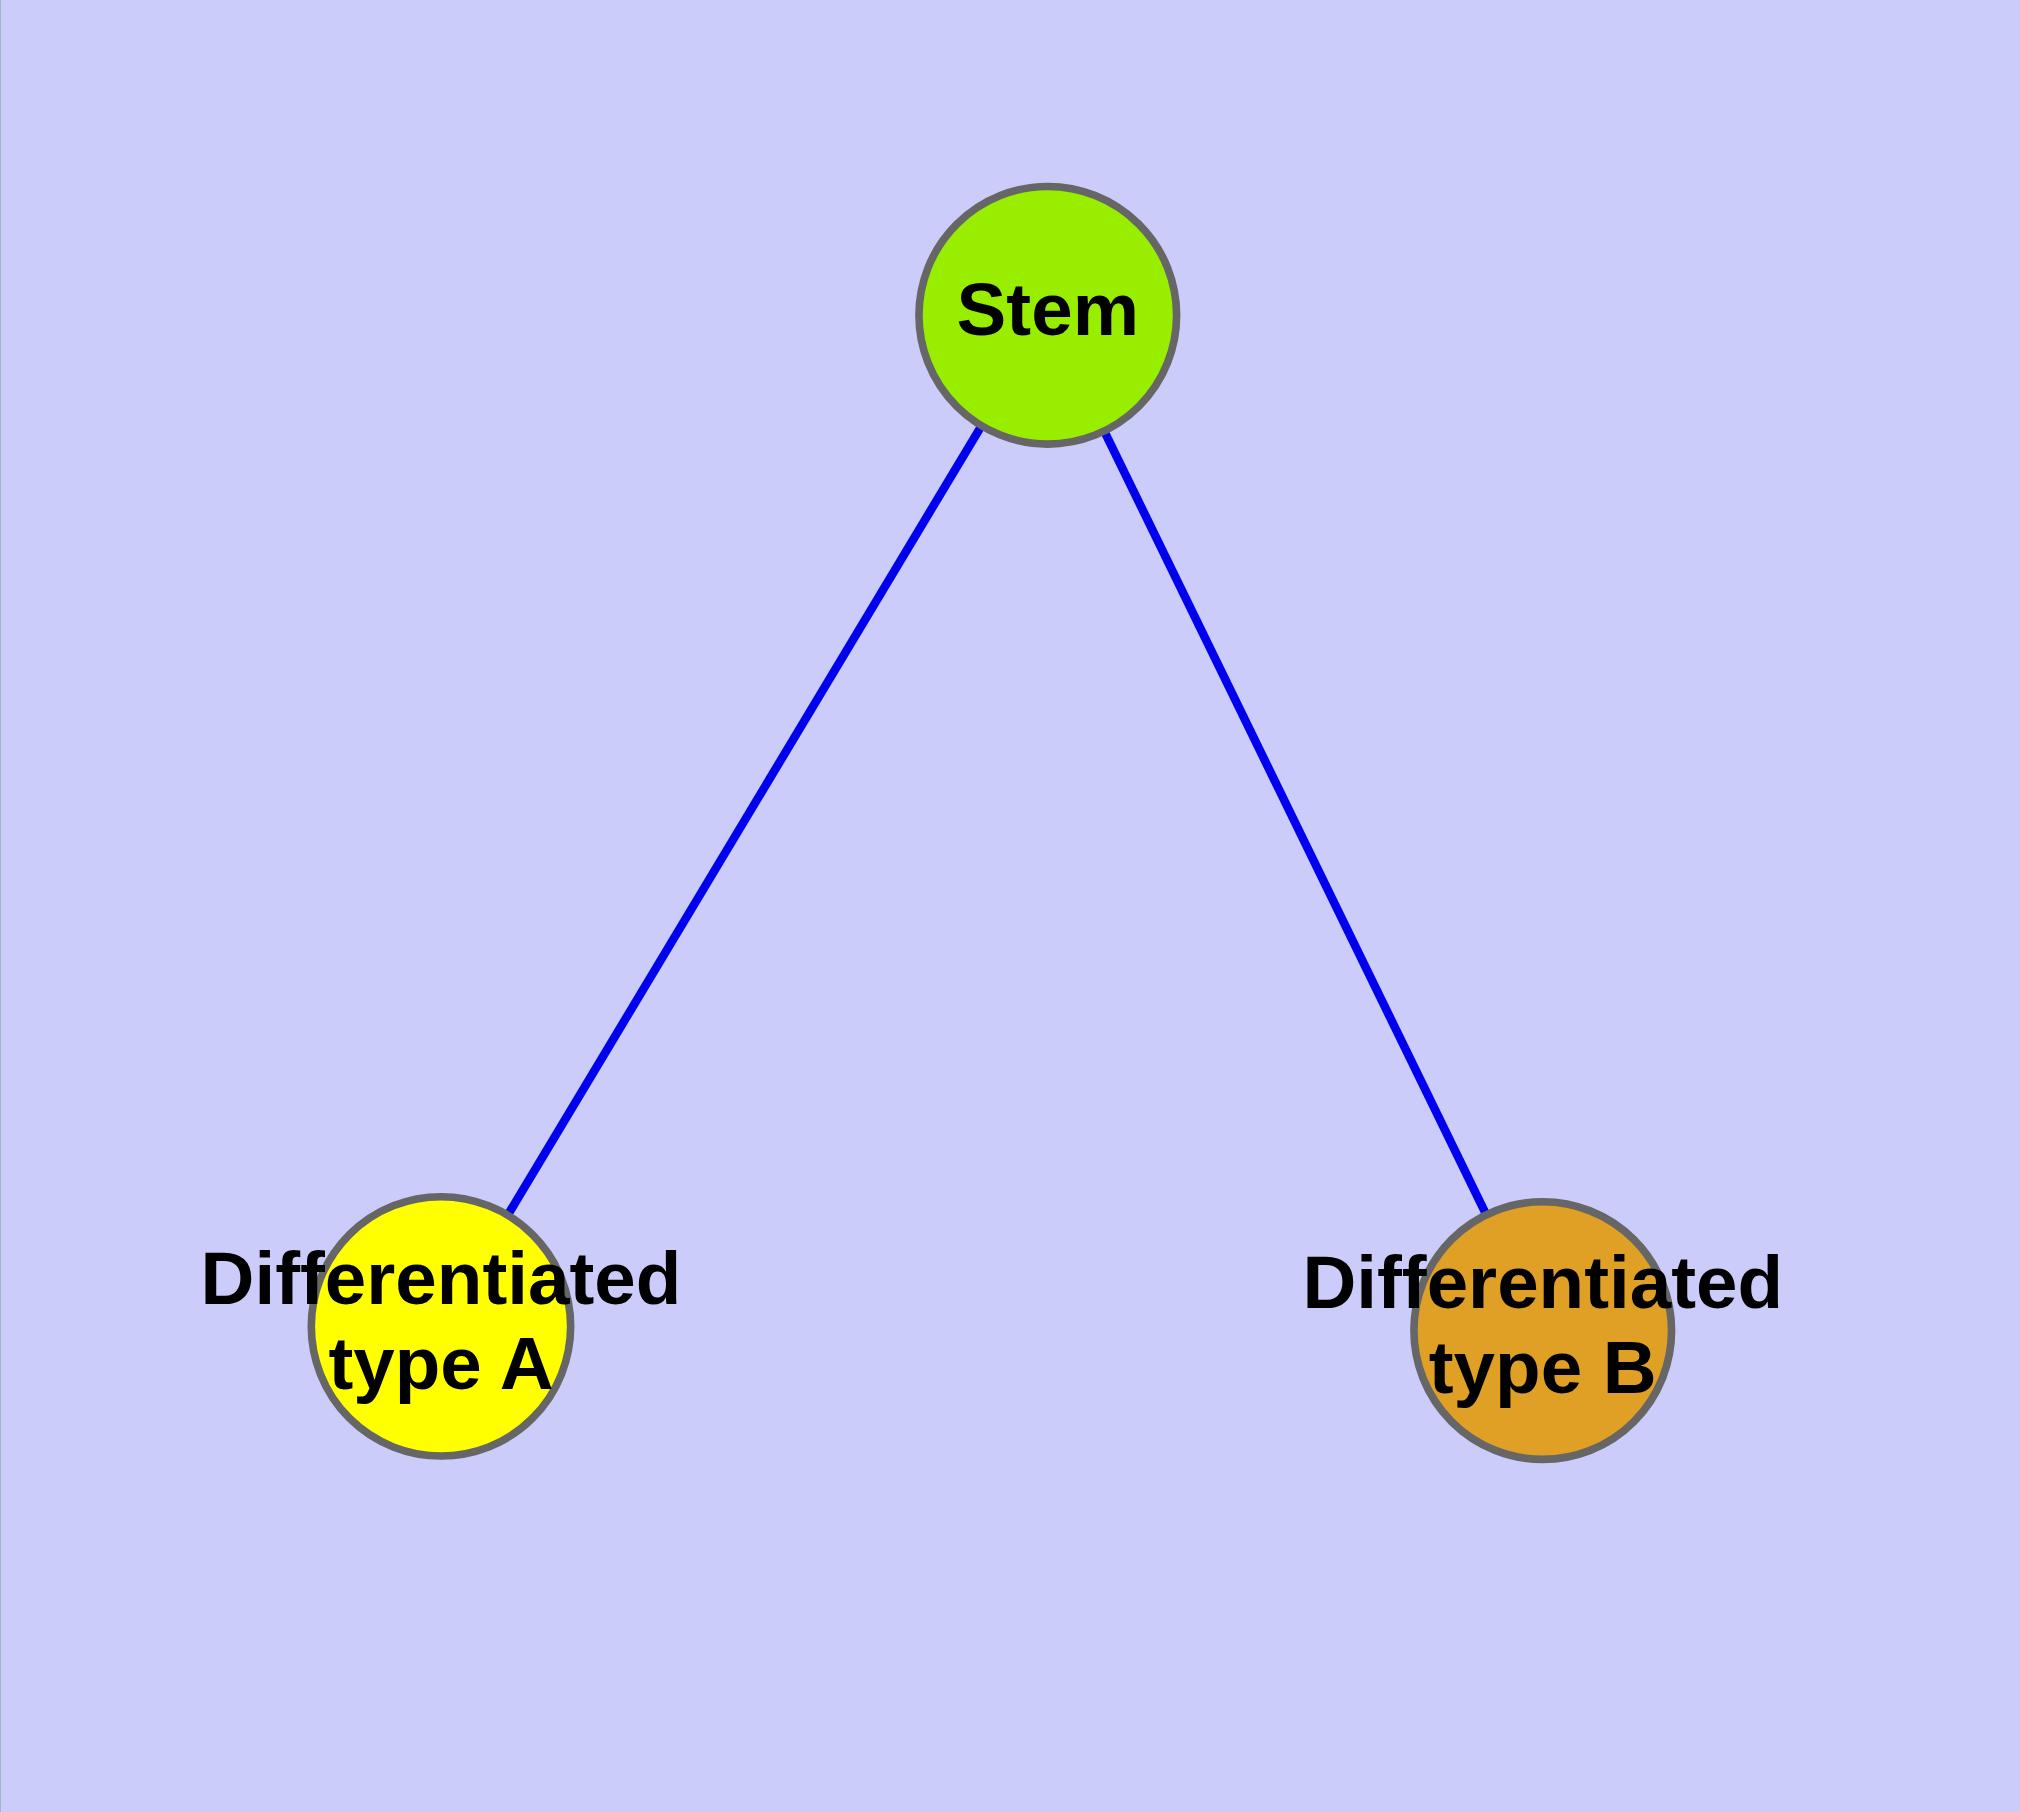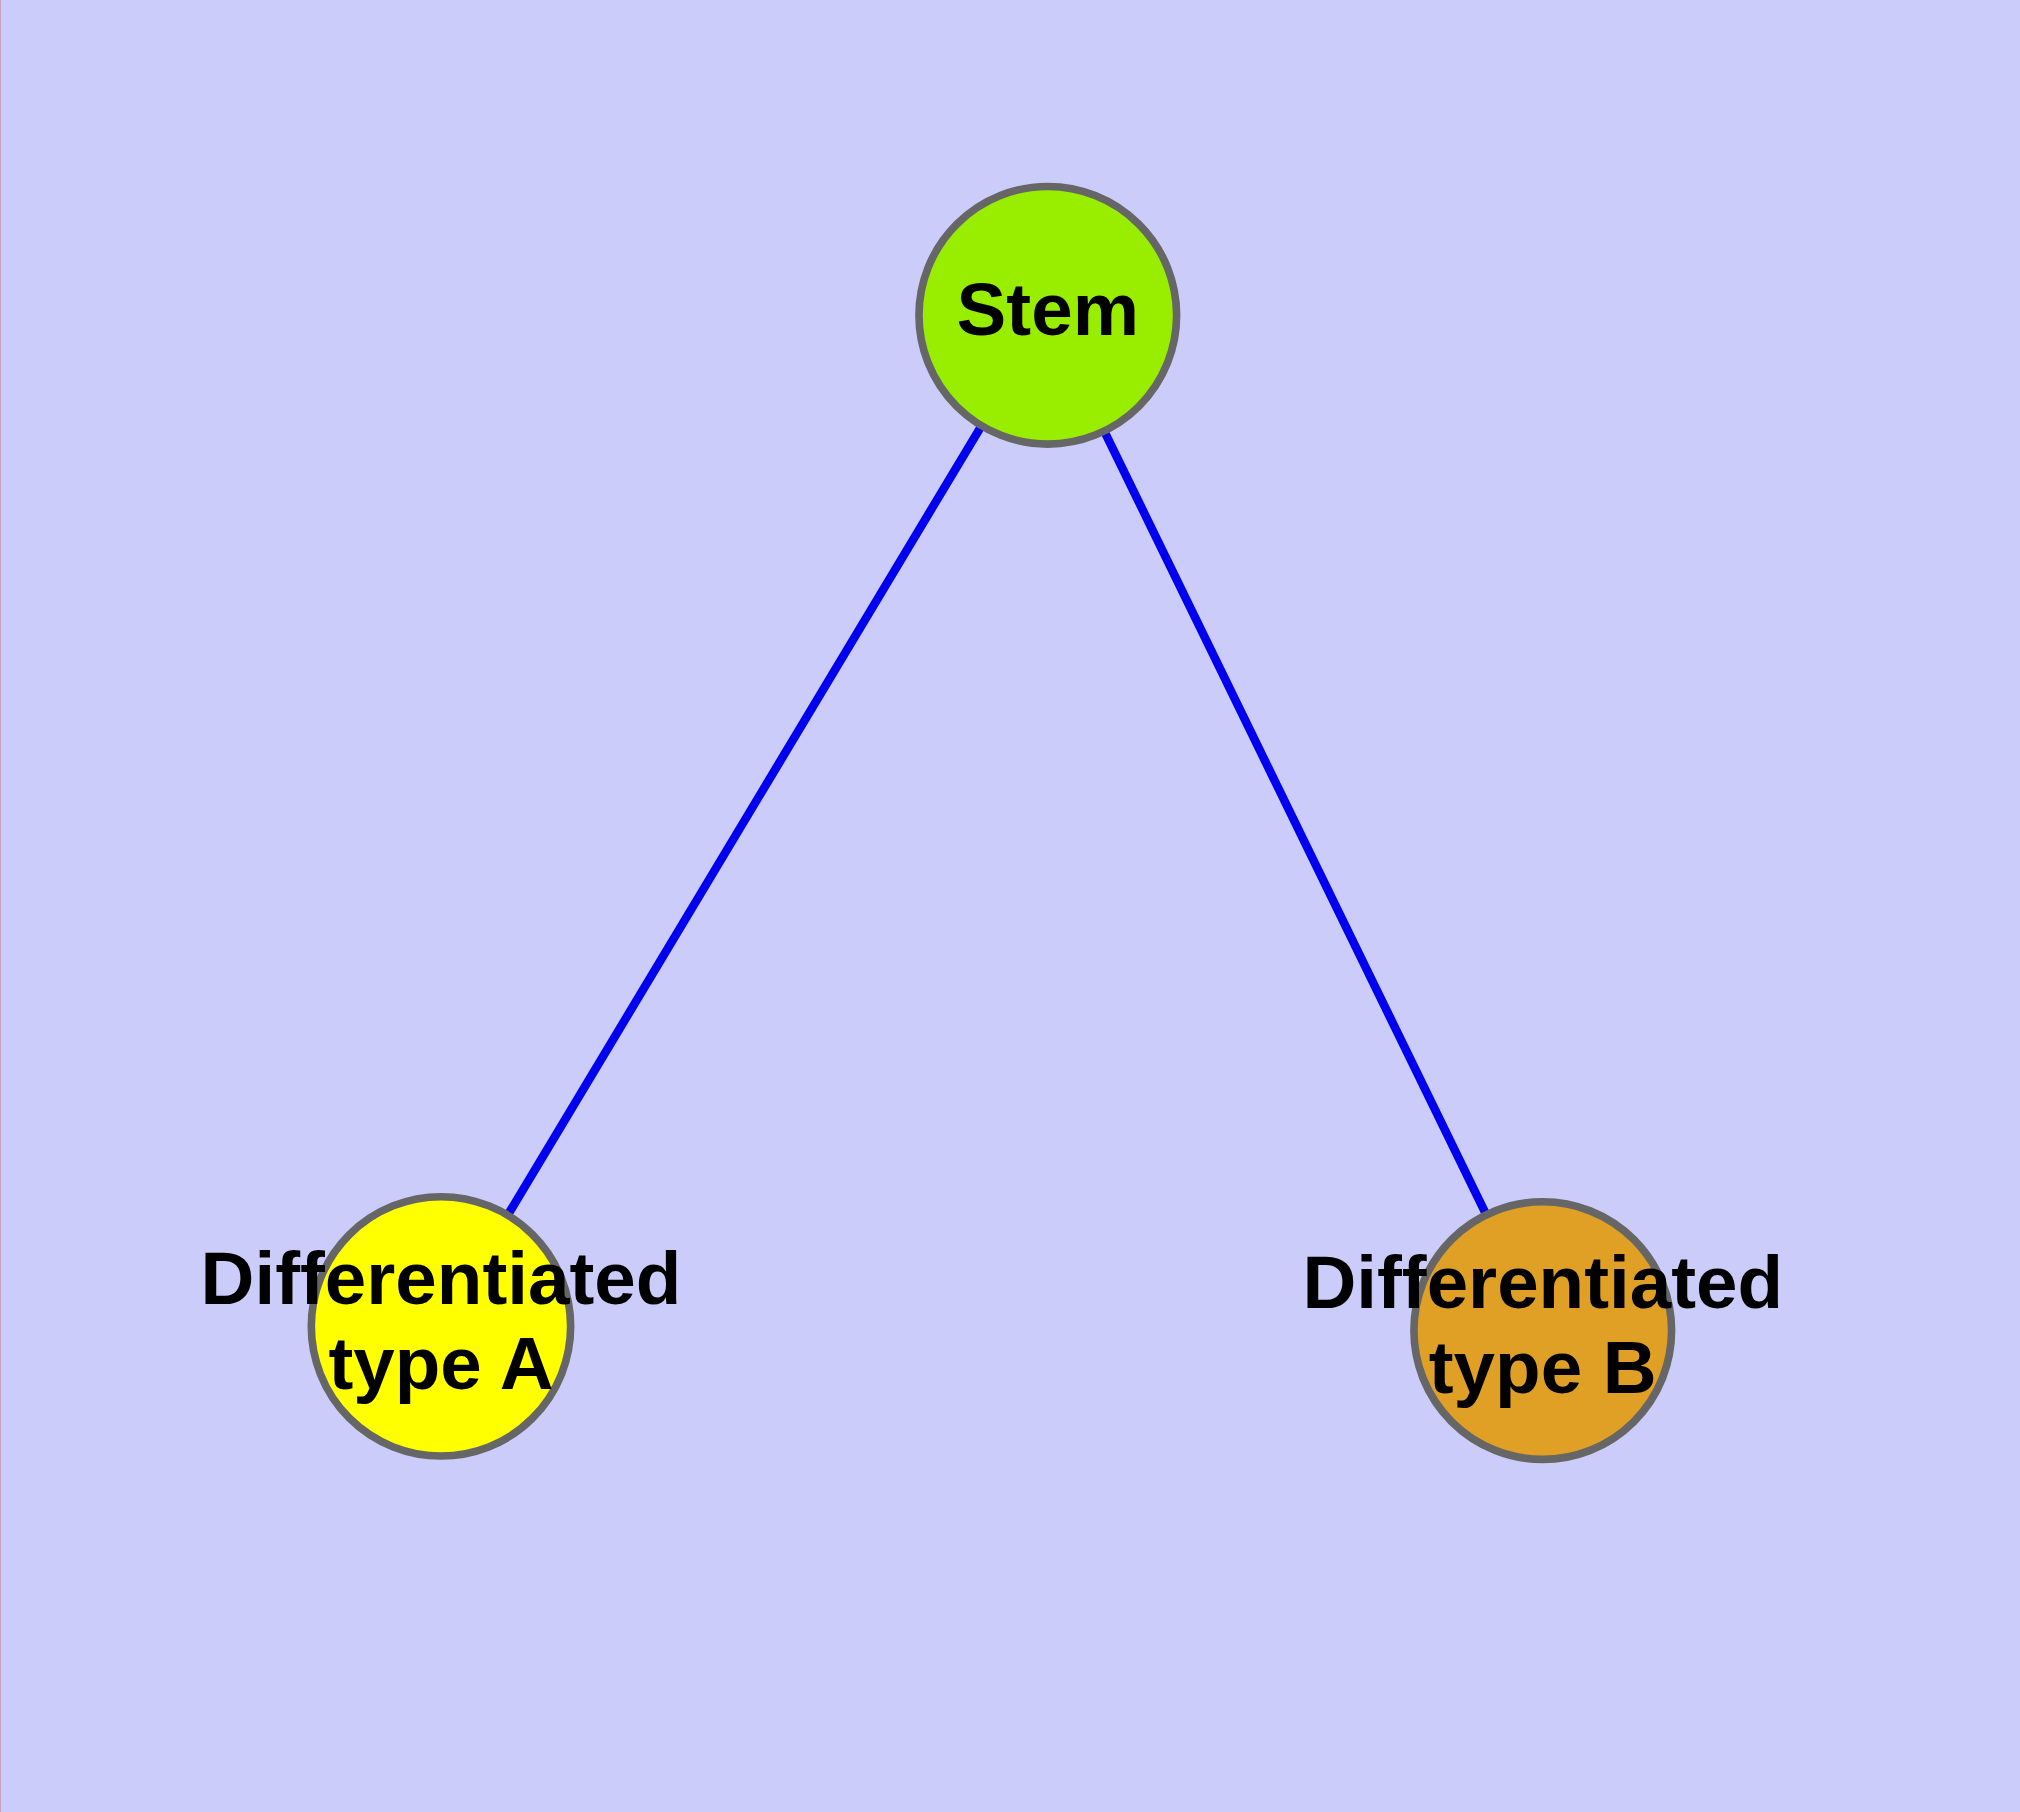--- a/index.html
+++ b/index.html
@@ -31,21 +31,21 @@
     dominant-baseline: middle;
     paint-order: normal;
   }
   .edge-line {
     stroke-linecap: butt;
   }
 </style>
 </head>
 <body>
 
-<div id="canvas" style="width: 2021px; height: 1812px; background: #b91c1c;">
+<div id="canvas" style="width: 2021px; height: 1812px; background: #15803d;">
   <svg id="graph-svg" viewBox="0 0 2384 2138" xmlns="http://www.w3.org/2000/svg" style="width: 2021px; height: 1812px;">
 
     <rect x="0" y="0" width="2384" height="2138" fill="#ccccfa"></rect>
 
     <g>
       <line class="edge-line" x1="1236" y1="372" x2="520" y2="1565" stroke="#0000ee" stroke-width="10"></line>
       <line class="edge-line" x1="1236" y1="372" x2="1820" y2="1570" stroke="#0000ee" stroke-width="10"></line>
     </g>
 
     <g>

